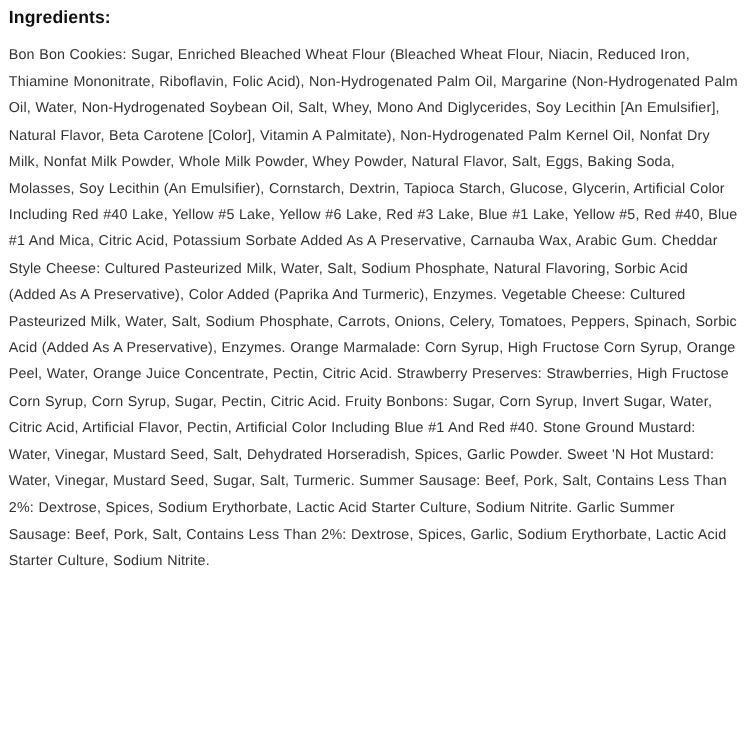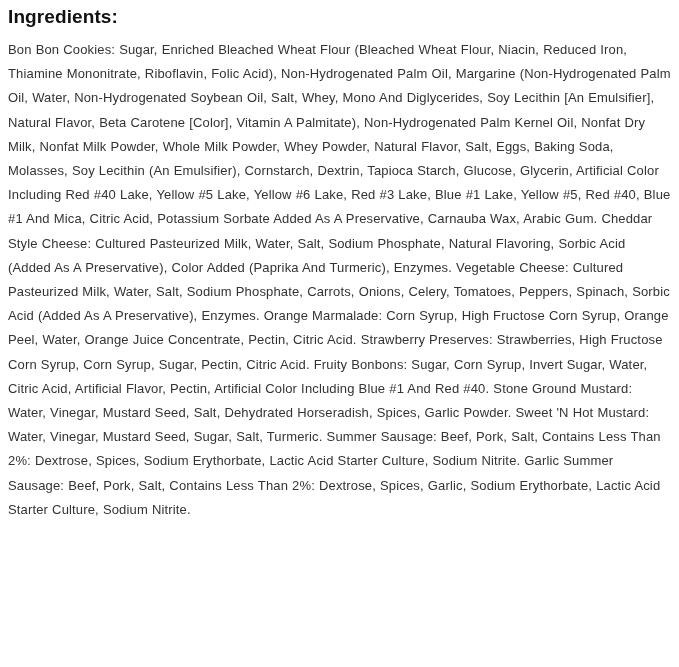--- a/index.html
+++ b/index.html
@@ -14,21 +14,21 @@
     font-family: "Liberation Sans", sans-serif;
     -webkit-font-smoothing: antialiased;
   }
   .ingredients-section {
     box-sizing: border-box;
     width: 679px;
     padding: 7px 7px 0 8px;
   }
   .ingredients-heading {
     margin: 0;
-    font-size: 19px;
+    font-size: 16px;
     font-weight: 700;
     line-height: 19px;
     letter-spacing: 0.1px;
     color: #111111;
   }
   .ingredients-text {
     margin: 12px 0 0 0;
     width: 664px;
     font-size: 13px;
     font-weight: 400;

